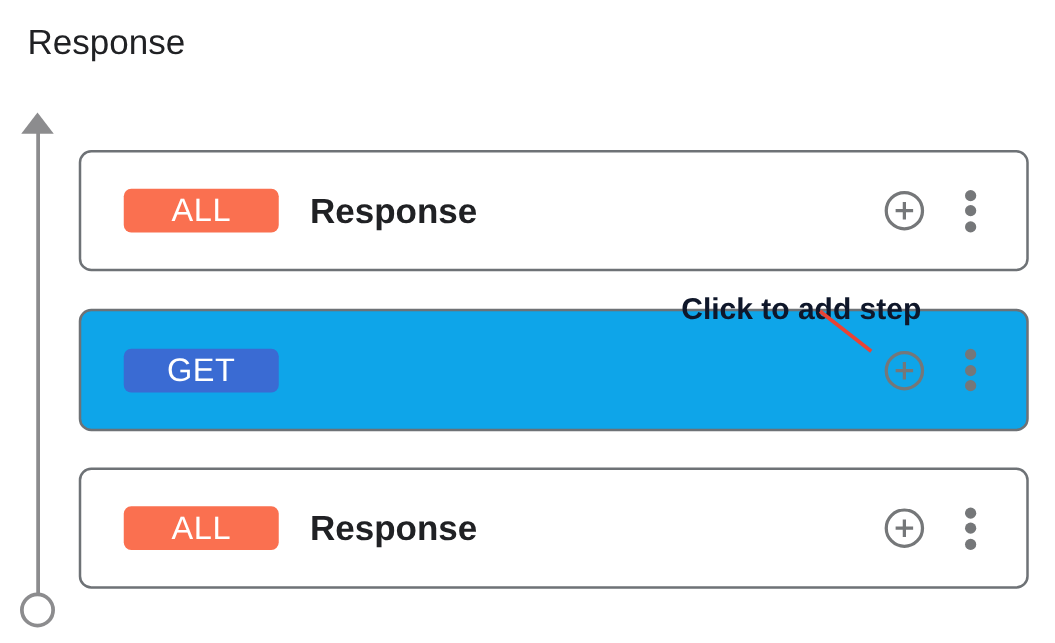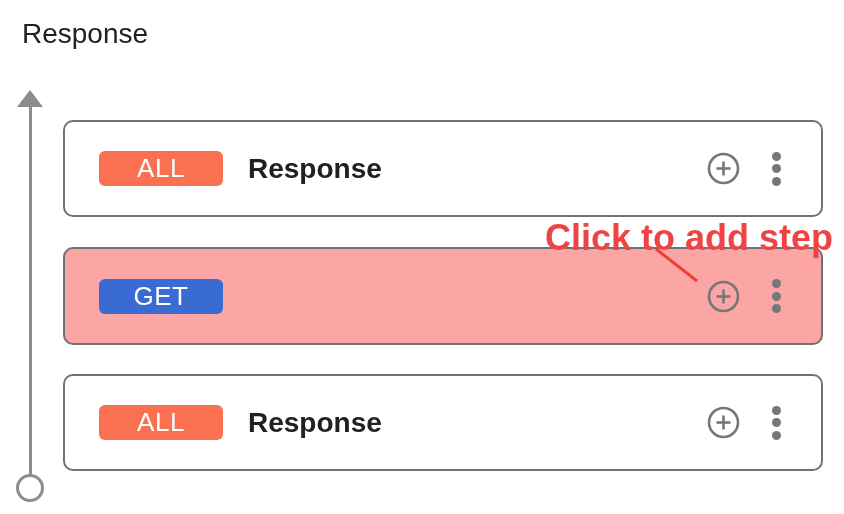--- a/index.html
+++ b/index.html
@@ -111,24 +111,24 @@
     width: 9px;
     height: 9px;
     border-radius: 50%;
     background: #757779;
   }
 
   
   .annotation-text {
     position: absolute;
     left: 545px;
-    top: 217px;
-    font-size: 36px;
+    top: 234px;
+    font-size: 24px;
     font-weight: 700;
-    color: #ef4444;
+    color: #0f172a;
     white-space: nowrap;
   }
   .overlay-svg {
     position: absolute;
     left: 0;
     top: 0;
     width: 844px;
     height: 514px;
     pointer-events: none;
   }
@@ -155,21 +155,21 @@
   </button>
   <button class="icon-btn">
     <span class="kebab">
       <span class="dot"></span>
         <span class="dot"></span>
         <span class="dot"></span>
     </span>
   </button>
 </div>
 
-<div class="card card-2" style="background:#fca5a5">
+<div class="card card-2" style="background:#0ea5e9">
   <div class="method-badge" style="background:#3a6bd3">GET</div>
   <div class="spacer"></div>
   <button class="icon-btn add-btn">
     <svg width="33" height="33" viewBox="0 0 33 33">
       <circle cx="16.5" cy="16.5" r="14.5" fill="none" stroke="#757779" stroke-width="2.6"></circle>
       <line x1="16.5" y1="9.5" x2="16.5" y2="23.5" stroke="#757779" stroke-width="2.6"></line>
       <line x1="9.5" y1="16.5" x2="23.5" y2="16.5" stroke="#757779" stroke-width="2.6"></line>
     </svg>
   </button>
   <button class="icon-btn">

